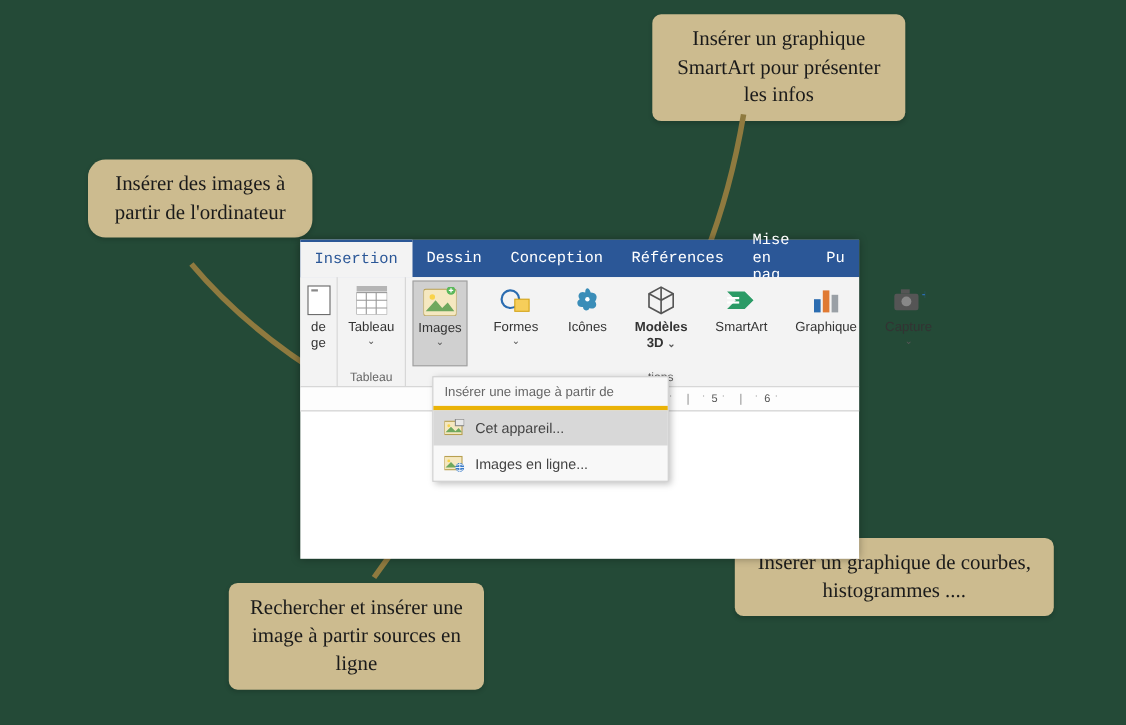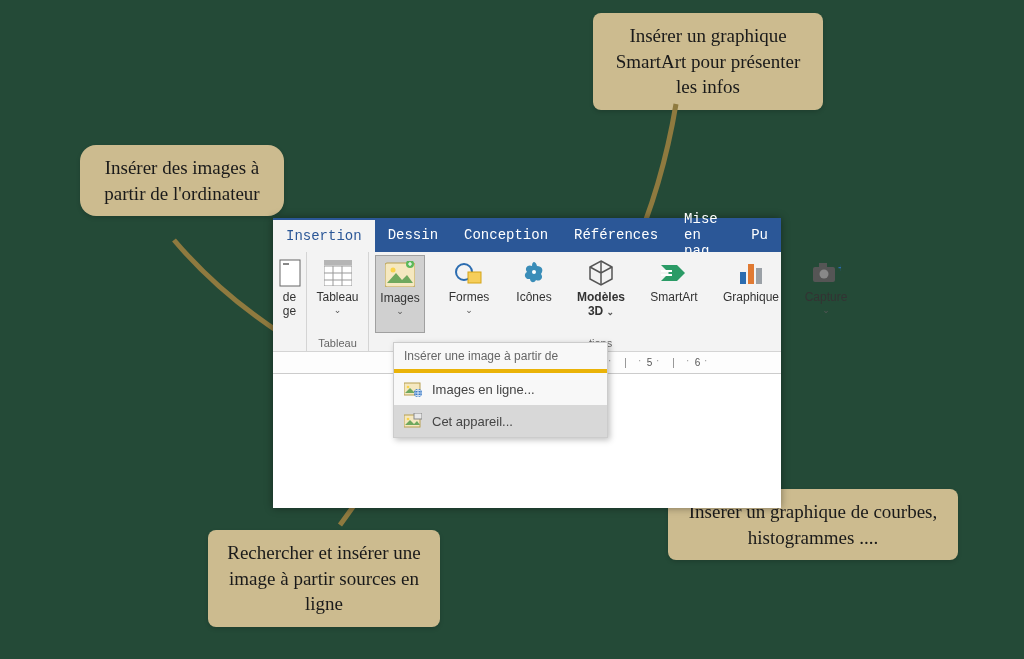--- a/index.html
+++ b/index.html
@@ -172,42 +172,42 @@
           </div>
           <span>Capture</span>
           <span class="dropdown-caret">⌄</span>
         </div>
       </div>
       <div class="group-label" style="left:220px; right:auto;">tions</div>
     </div>
 
     <div class="flyout">
       <div class="flyout-title">Insérer une image à partir de</div>
+      <div class="flyout-item hover">
+        <span class="mini-icon">
+          <svg width="18" height="16" viewBox="0 0 18 16">
+              <rect x="0" y="2" width="16" height="12" fill="#f5e8c0" stroke="#b8a050"></rect>
+              <circle cx="4" cy="6" r="1.3" fill="#f9d34a"></circle>
+              <path d="M1 12 L6 7 L10 11 L13 8 L16 12 Z" fill="#6fa85e"></path>
+              <rect x="10" y="0" width="8" height="6" fill="#e8e8e8" stroke="#888"></rect>
+            </svg>
+        </span>
+        <span>Cet appareil...</span>
+      </div>
       <div class="flyout-item">
         <span class="mini-icon">
           <svg width="18" height="16" viewBox="0 0 18 16">
               <rect x="0" y="2" width="16" height="12" fill="#f5e8c0" stroke="#b8a050"></rect>
               <circle cx="4" cy="6" r="1.3" fill="#f9d34a"></circle>
               <path d="M1 12 L6 7 L10 11 L13 8 L16 12 Z" fill="#6fa85e"></path>
               <circle cx="14" cy="12" r="4" fill="#3a7bc8"></circle>
               <path d="M10 12 L18 12 M14 8 L14 16 M11 10 Q14 8 17 10 M11 14 Q14 16 17 14" stroke="#fff" stroke-width="0.8" fill="none"></path>
             </svg>
         </span>
         <span>Images en ligne...</span>
-      </div>
-      <div class="flyout-item hover">
-        <span class="mini-icon">
-          <svg width="18" height="16" viewBox="0 0 18 16">
-              <rect x="0" y="2" width="16" height="12" fill="#f5e8c0" stroke="#b8a050"></rect>
-              <circle cx="4" cy="6" r="1.3" fill="#f9d34a"></circle>
-              <path d="M1 12 L6 7 L10 11 L13 8 L16 12 Z" fill="#6fa85e"></path>
-              <rect x="10" y="0" width="8" height="6" fill="#e8e8e8" stroke="#888"></rect>
-            </svg>
-        </span>
-        <span>Cet appareil...</span>
       </div>
     </div>
   </div>
 
   <div class="ruler">
     <span>1</span>
     <span>2</span>
     <span>3</span>
     <span>4</span>
     <span>5</span>

